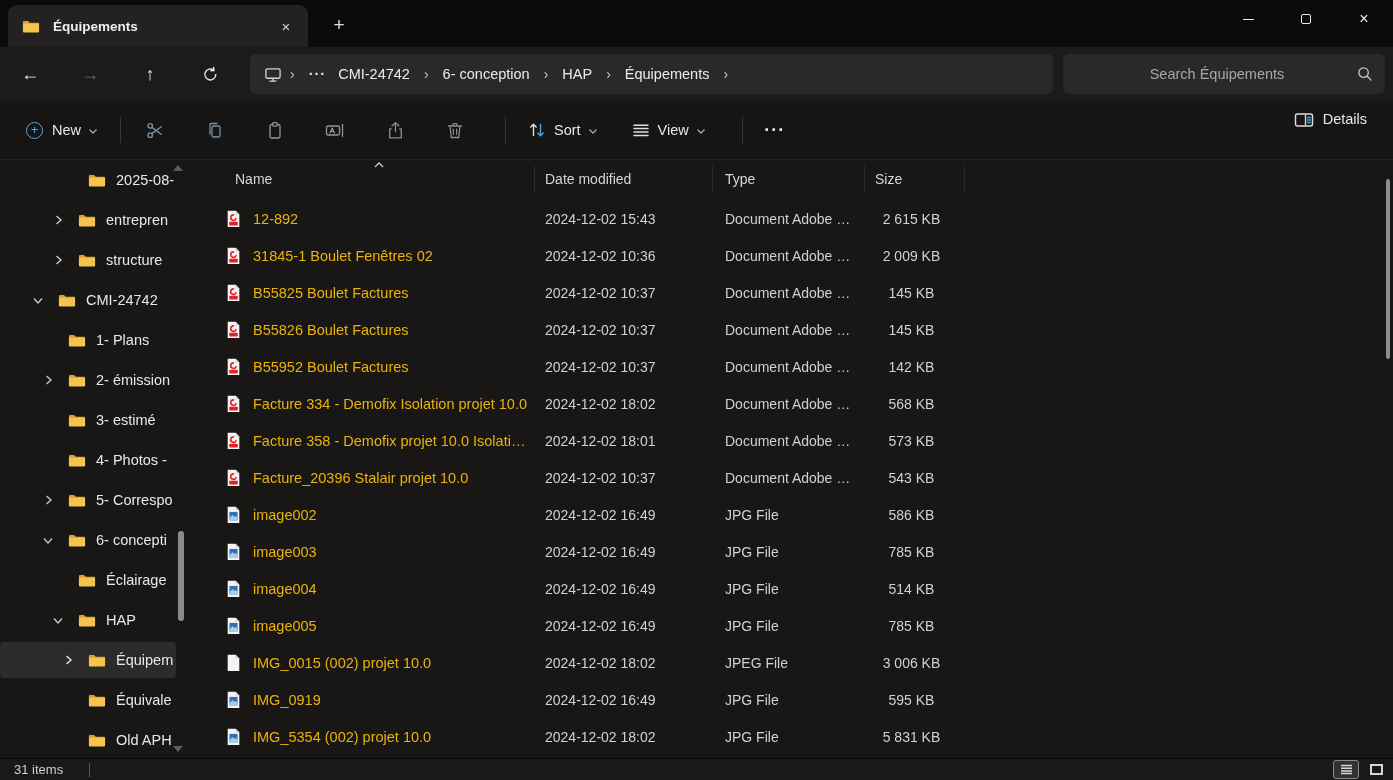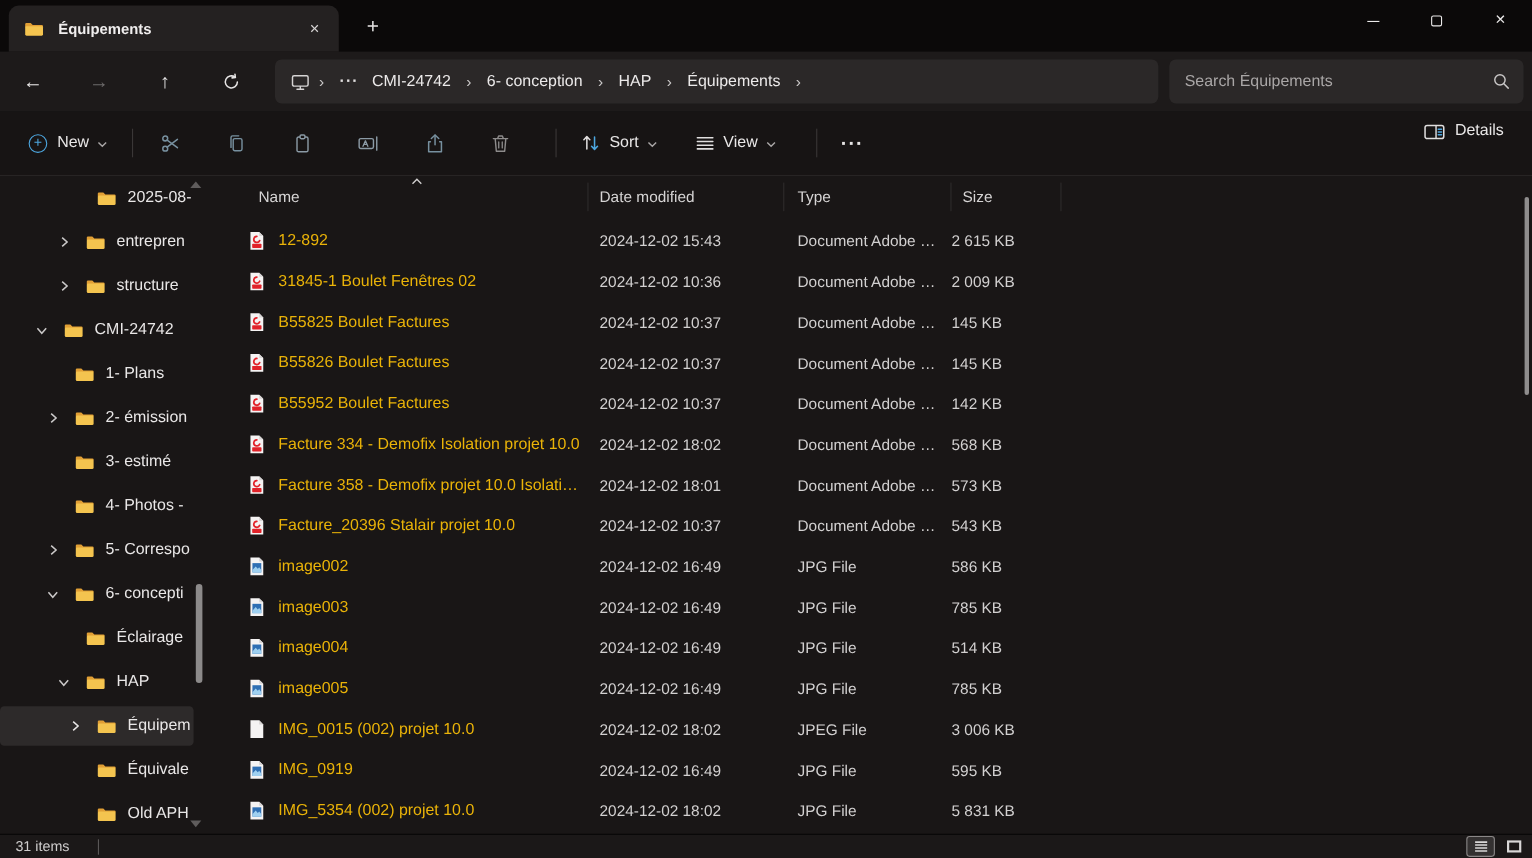--- a/index.html
+++ b/index.html
@@ -37,21 +37,21 @@
   }
   .crumb { padding:4px 6px; border-radius:4px; white-space:nowrap; color:#eceaea; }
   .crumb-sep { padding:0 8px; color:#cac8c8; font-size:14px; }
   .crumb-dots { padding:0 6px; color:#e0dede; letter-spacing:1px; font-weight:bold; }
   .searchbox {
     margin-left:10px; width:322px; height:40px; background:#2b2828; border-radius:6px;
     display:flex; align-items:center; padding:0 12px 0 14px;
   }
   .searchbox input {
     flex:1; background:transparent; border:none; outline:none;
-    font-family:"Liberation Sans", sans-serif; font-size:14.5px; color:#e6e4e4;
+    font-family:"Liberation Sans", sans-serif; font-size:14.5px; color:#e6e4e4;text-align:center;
   }
   .searchbox input::placeholder { color:#a9a6a6; opacity:1; }
 
   
   .toolbar {
     position:absolute; top:101px; left:0; right:0; height:59px; background:#171414;
     border-bottom:1px solid #272424; display:flex; align-items:center; padding-left:16px;
   }
   .tb-new { display:flex; align-items:center; height:38px; padding:0 10px; border-radius:5px; }
   .plus-circle {
@@ -95,21 +95,21 @@
   .hcell.type { padding-left:12px; }
   .hcell.size { padding-left:10px; }
   .sort-caret { position:absolute; left:183px; top:1px; }
   .rows { position:absolute; top:40px; left:0; }
   .file-row { height:37px; align-items:center; }
   .cell-name { display:flex; align-items:center; padding-left:35px; overflow:hidden; white-space:nowrap; }
   .file-icon { flex:0 0 auto; margin-right:11px; }
   .fname { font-size:14.5px; color:#eab308; overflow:hidden; white-space:nowrap; }
   .cell-date, .cell-type { font-size:14px; color:#d2d0d0; padding-left:10px; white-space:nowrap; overflow:hidden; }
   .cell-type { padding-left:12px; }
-  .cell-size { font-size:14px; color:#d2d0d0; text-align:left; padding-right:7px; white-space:nowrap; }
+  .cell-size { font-size:14px; color:#d2d0d0; text-align:center; padding-right:7px; white-space:nowrap; }
   .list-thumb { position:absolute; right:3px; top:19px; width:4px; height:180px; border-radius:2px; background:#8f8d8d; }
 
   
   .statusbar {
     position:absolute; left:0; right:0; bottom:0; height:22px; background:#1b1818;
     border-top:1px solid #080707; display:flex; align-items:center; padding-left:14px;
     font-size:13px; color:#cfcdcd;
   }
   .status-div { width:1px; height:14px; background:#5a5757; margin-left:26px; }
   .status-right { position:absolute; right:4px; top:1px; display:flex; align-items:center; }

